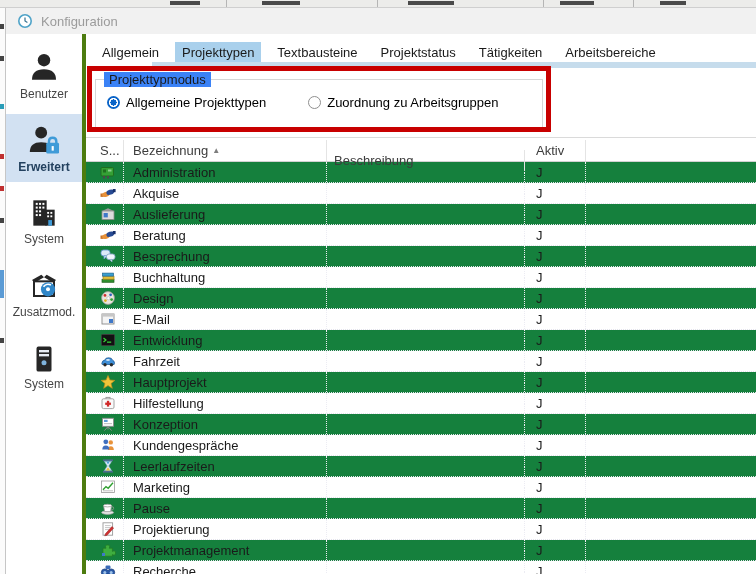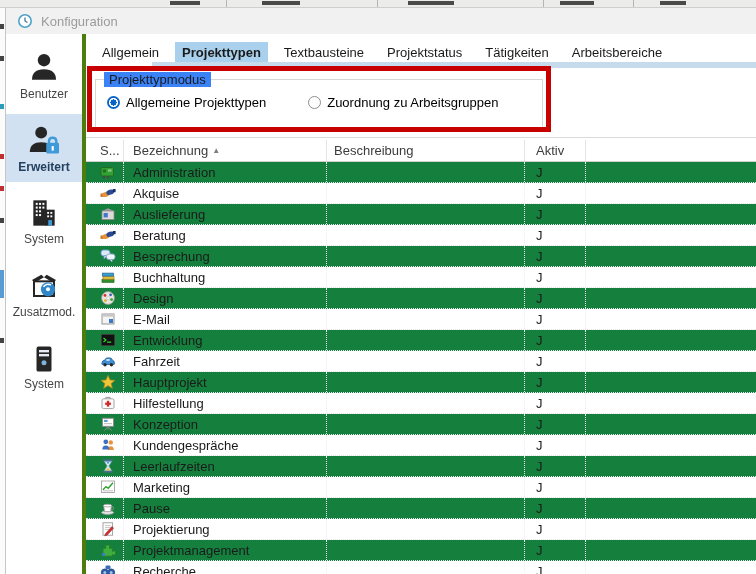--- a/index.html
+++ b/index.html
@@ -23,21 +23,21 @@
   .sidebar{width:80px;border-right:4px solid #4d7c0f;padding-top:7px;}
   .side-item{height:68px;margin-bottom:5px;display:flex;flex-direction:column;align-items:center;justify-content:center;gap:3px;cursor:default;}
   .side-item.selected{background:#d2e1f2;}
   .side-label{font-size:12px;color:#454545;}
   .side-item.selected .side-label{font-weight:bold;color:#23415f;}
 
   
   .content{position:relative;flex:1;overflow:hidden;}
   .tabbar{position:absolute;top:8px;left:9px;right:0;height:21px;display:flex;gap:9px;font-size:13px;color:#1a1a1a;white-space:nowrap;}
   .tab{padding:3px 7px 4px;}
-  .tab.selected{background:#a9d0ec;font-weight:bold;text-align:center;}
+  .tab.selected{background:#a9d0ec;font-weight:normal;text-align:center;}
   .tab-strip{position:absolute;top:28px;left:66px;right:0;height:6px;background:#c6dcec;}
 
   .groupbox{position:absolute;left:9px;top:45px;width:448px;height:50px;border:1px solid #d6d6d6;}
   .groupbox-label{position:absolute;top:-8px;left:8px;background:#3b82f6;padding:0 5px;font-size:13px;color:#1a1a1a;}
   .radios{display:flex;margin:15px 0 0 11px;gap:42px;}
   .radio-row{display:flex;align-items:center;gap:6px;font-size:13px;color:#000000;}
   .radio{width:13px;height:13px;border-radius:50%;flex:0 0 13px;}
   .radio.on{background:radial-gradient(circle closest-side,#0a64c8 0 3px,#ffffff 3.2px 4.4px,#0a64c8 4.6px 100%);}
   .radio.off{background:#fff;border:1px solid #8f8f8f;}
   .panel-divider{position:absolute;top:103px;left:0;right:0;border-top:1px solid #dadada;}
@@ -47,21 +47,21 @@
   
   .table{position:absolute;top:106px;left:0;right:0;bottom:0;font-size:13px;}
   .thead{display:grid;grid-template-columns:38px 203px 198px 61px 1fr;height:22px;border-bottom:1px solid #d2d2d2;color:#3c3c3c;}
   .th{display:flex;align-items:center;gap:4px;border-right:1px solid #e4e4e4;height:100%;overflow:hidden;}
   .th.filler{border-right:none;}
   .sort-arrow{font-size:8px;color:#7d7d7d;}
   .tr{display:grid;grid-template-columns:38px 203px 198px 61px 1fr;height:21px;border-bottom:1px dotted #e3e3ec;}
   .tr.alt{background:#15803d;}
   .td{display:flex;align-items:center;height:100%;border-right:1px dotted #ececf3;overflow:hidden;color:#1a1a1a;}
   .td.filler{border-right:none;}
-  .c1{padding-left:14px;} .c2{padding-left:9px;} .c3{padding-left:7px;} .c4{padding-left:11px;}
+  .c1{padding-left:14px;} .c2{padding-left:9px;} .c3{padding-left:7px;margin-top:10px;} .c4{padding-left:11px;}
   .row-icon{display:inline-flex;width:16px;height:16px;}
   svg{display:block;}
 </style>
 </head>
 <body>
 
 <div class="bg-top">
   <div class="frag" style="left:170px;width:30px"></div>
   <div class="frag" style="left:262px;width:38px"></div>
   <div class="frag" style="left:408px;width:46px"></div>

